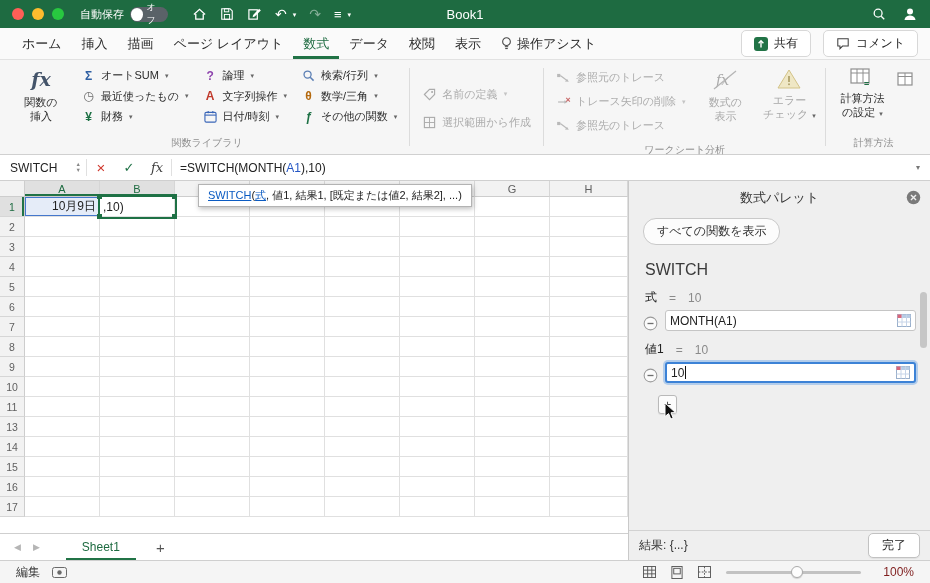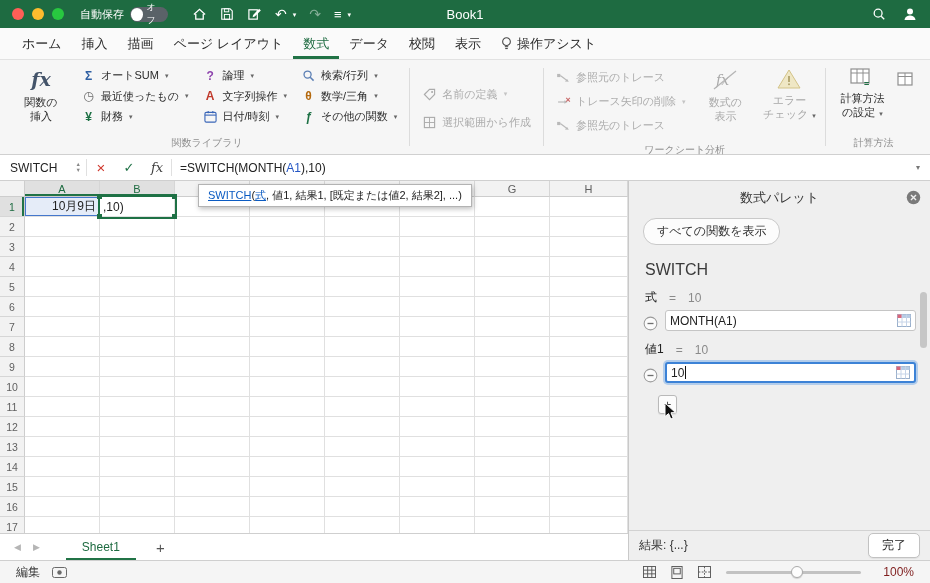--- a/index.html
+++ b/index.html
@@ -212,20 +212,40 @@
           <span class="icon">
             <svg width="11" height="15" viewBox="0 0 12 16">
               <circle cx="6" cy="6" r="4.2" fill="none" stroke="#4a4a4a" stroke-width="1.2"></circle>
               <line x1="4.2" y1="11.5" x2="7.8" y2="11.5" stroke="#4a4a4a" stroke-width="1.2"></line>
               <line x1="4.6" y1="13.5" x2="7.4" y2="13.5" stroke="#4a4a4a" stroke-width="1.2"></line>
             </svg>
           </span>
           <span>操作アシスト</span>
         </div>
       </div>
+    <div class="tabrow-right">
+      <button class="pillbtn">
+        <span class="icon">
+            <svg width="14" height="14" viewBox="0 0 14 14">
+              <rect width="14" height="14" rx="3" fill="#217346"></rect>
+              <path d="M7 10.5 V4" stroke="#fff" stroke-width="1.4" fill="none"></path>
+              <path d="M4.6 6.2 L7 3.8 L9.4 6.2" stroke="#fff" stroke-width="1.4" fill="none"></path>
+            </svg>
+          </span>
+        <span>共有</span>
+      </button>
+      <button class="pillbtn">
+        <span class="icon">
+            <svg width="14" height="13" viewBox="0 0 16 15">
+              <path d="M2 2 H14 V10.5 H7.5 L4.5 13.5 V10.5 H2 Z" fill="none" stroke="#3f3f3f" stroke-width="1.2"></path>
+            </svg>
+          </span>
+        <span>コメント</span>
+      </button>
+    </div>
   </div>
 
   <div class="ribbon">
     <div class="rgroup">
       <div class="rgroup-content">
         <div class="bigbtn">
           <span class="icon fxbig">fx</span>
           <span><span>関数の</span><br><span>挿入</span></span>
         </div>
         <div id="libCols" style="display:flex;gap:4px">
@@ -564,31 +584,20 @@
               <div class="gcell"></div>
               <div class="gcell"></div>
               <div class="gcell"></div>
               <div class="gcell"></div>
               <div class="gcell"></div>
               <div class="gcell"></div>
               <div class="gcell"></div>
             </div>
             <div class="grow">
               <div class="rowheader">11</div>
-              <div class="gcell"></div>
-              <div class="gcell"></div>
-              <div class="gcell"></div>
-              <div class="gcell"></div>
-              <div class="gcell"></div>
-              <div class="gcell"></div>
-              <div class="gcell"></div>
-              <div class="gcell"></div>
-            </div>
-            <div class="grow">
-              <div class="rowheader">12</div>
               <div class="gcell"></div>
               <div class="gcell"></div>
               <div class="gcell"></div>
               <div class="gcell"></div>
               <div class="gcell"></div>
               <div class="gcell"></div>
               <div class="gcell"></div>
               <div class="gcell"></div>
             </div>
             <div class="grow">

